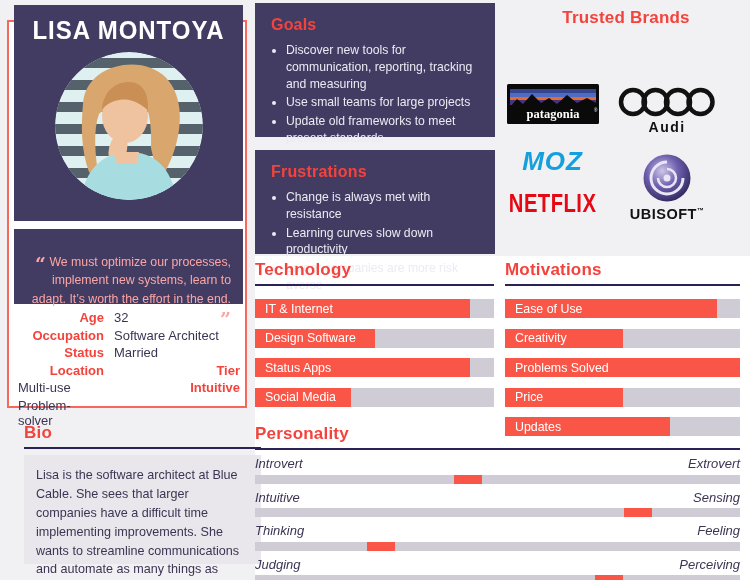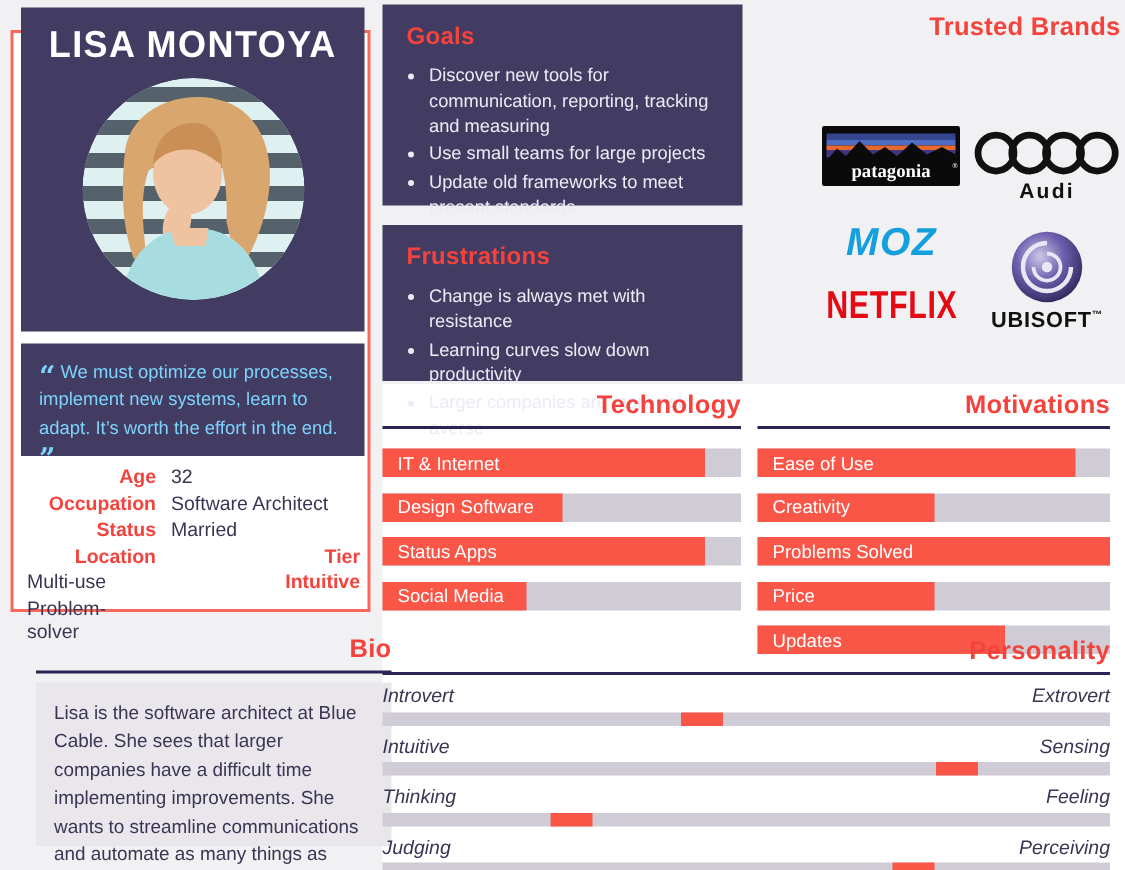--- a/index.html
+++ b/index.html
@@ -21,29 +21,29 @@
   
   .id-box{left:7px; top:20px; width:240px; height:388px; border:2px solid #f8665c; background:#fff;}
   .name-card{left:14px; top:5px; width:229px; height:216px; background:var(--purple); text-align:center;}
   .persona-name{
     margin-top:12px; color:#fff; font-size:25px; font-weight:800;
     letter-spacing:1px; transform:scaleX(.96); line-height:1.1;
   }
   .avatar-wrap{margin-top:7px; display:inline-block; width:148px; height:148px; border-radius:50%; overflow:hidden;}
   .quote-card{
     left:14px; top:229px; width:229px; height:75px; background:var(--purple);
-    color:#7dd3fc; font-size:12.3px; line-height:1.5; text-align:left; padding:10px 12px 8px;
+    color:#fca5a5; font-size:12.3px; line-height:1.5; text-align:right; padding:24px 12px 8px;
   }
   .qmark{font-family:"DejaVu Serif", serif; font-size:19px; font-weight:bold; line-height:0; vertical-align:-5px;}
   .details{left:18px; top:310px; width:222px; display:grid; grid-template-columns:86px 1fr; column-gap:10px; row-gap:2.5px; font-size:13px;}
   .details .lbl{color:var(--accent); font-weight:bold; text-align:right;}
   .details .val{color:var(--navy);}
 
   
-  .sec-h{color:var(--accent); font-size:17px; font-weight:800; letter-spacing:.2px;text-align:right;}
+  .sec-h{color:var(--accent); font-size:17px; font-weight:800; letter-spacing:.2px;}
   .sec-line{height:2px; background:var(--underline); margin-top:4px;}
 
   
   .bio-sec{left:24px; top:423px; width:237px;}
   .bio-box{margin-top:6px; height:109px; background:var(--biobox); padding:11px 12px; font-size:12.6px; line-height:1.5; color:var(--navy);}
 
   
   .pcard{width:240px; background:var(--purple); padding:13px 16px 10px;}
   .goals-card{left:255px; top:3px; height:134px;}
   .frus-card{left:255px; top:150px; height:104px;}
@@ -55,21 +55,21 @@
   .bars-sec{width:239px;}
   .tech-sec{left:255px; top:260px;}
   .motiv-sec{left:505px; top:260px; width:235px;}
   .bars{margin-top:13px;}
   .bar{position:relative; height:19px; background:var(--track); margin-bottom:10.5px;}
   .bar-fill{position:absolute; left:0; top:0; bottom:0; background:var(--bar);}
   .bar-label{position:absolute; left:10px; top:50%; transform:translateY(-50%); color:#fff; font-size:12.4px; white-space:nowrap;}
 
   
   .brands-sec{left:505px; top:8px; width:242px; text-align:center;}
-  .brands-grid{display:flex; margin-top:26px; justify-content:flex-end; gap:7px;}
+  .brands-grid{display:flex; margin-top:26px; justify-content:flex-start; gap:18px;}
   .brand-col{display:flex; flex-direction:column; align-items:center;}
   .brand{display:flex; flex-direction:column; align-items:center;}
   .moz-mark{margin-top:22px; color:var(--moz); font-size:26px; font-weight:900; font-style:italic; letter-spacing:1px;}
   .netflix-mark{margin-top:14px; color:var(--netflix); font-size:22px; font-weight:900; letter-spacing:.5px; transform:scaleY(1.18) scaleX(.92);}
   .audi-brand{margin-top:32px;}
   .audi-word{font-size:14px; font-weight:700; letter-spacing:1.5px; color:#111; margin-top:1px;}
   .ubi-brand{margin-top:18px;}
   .ubi-word{font-size:14.5px; font-weight:800; letter-spacing:.5px; color:#111; margin-top:3px;}
   .ubi-word sup{font-size:7px;}
   .patagonia-brand{margin-top:30px;}

